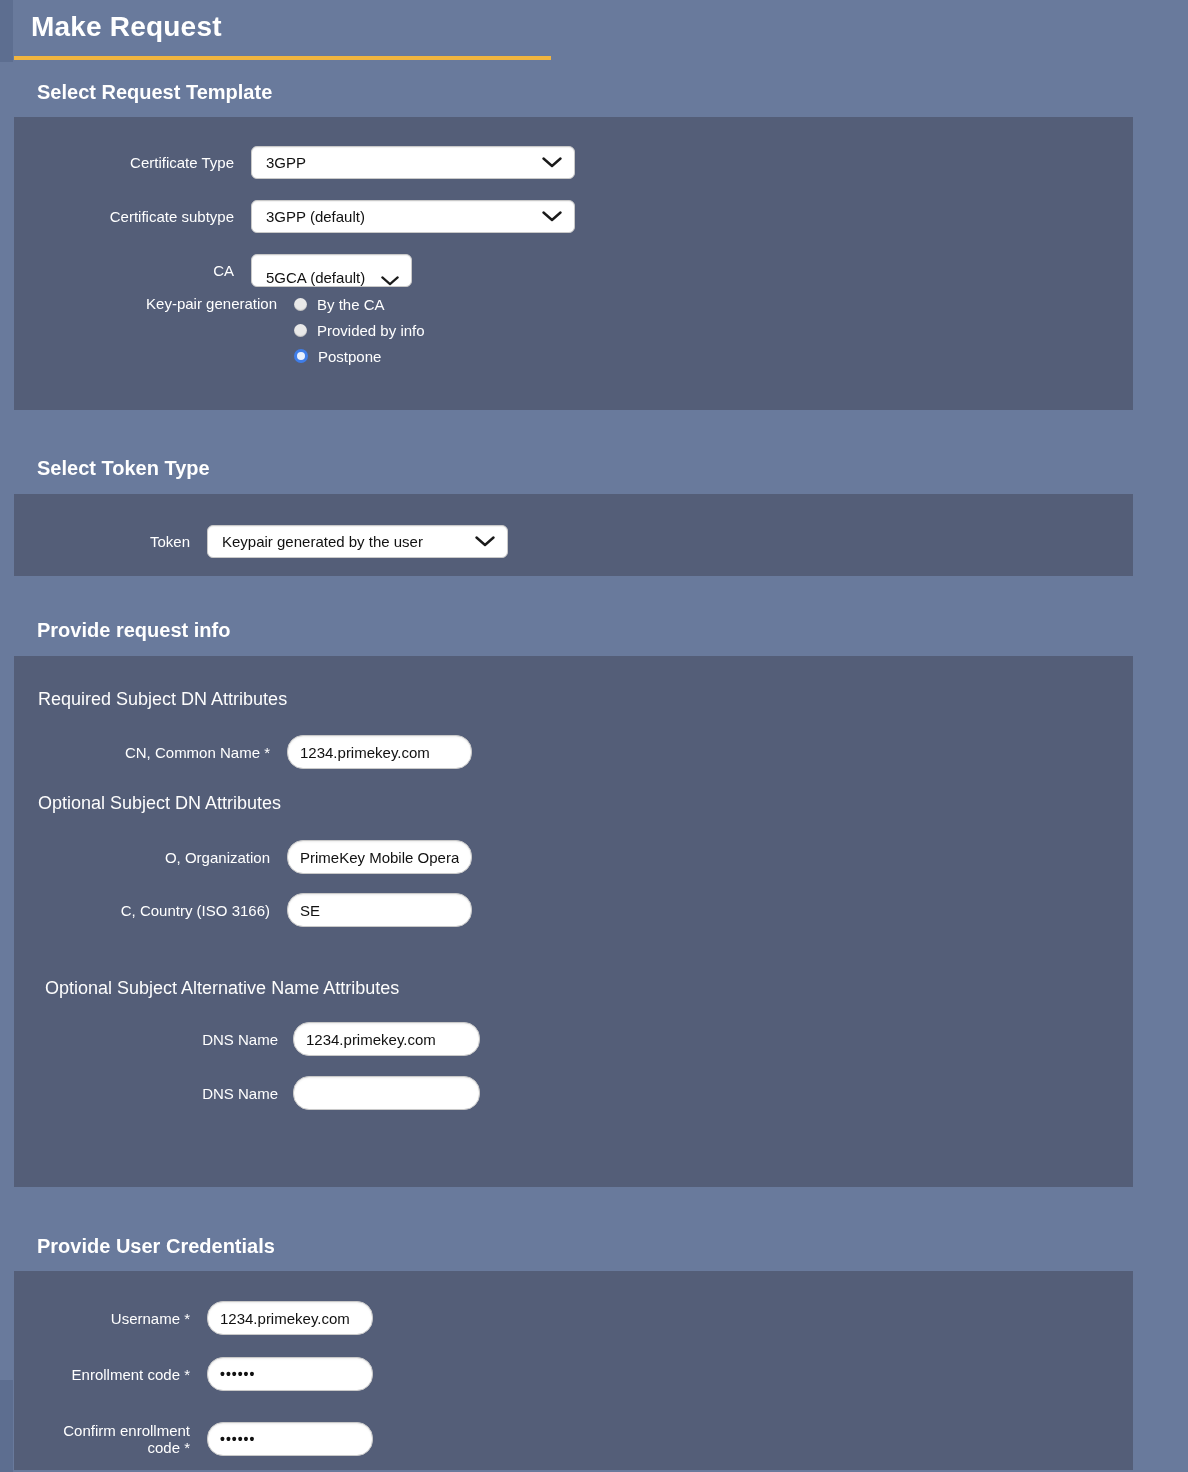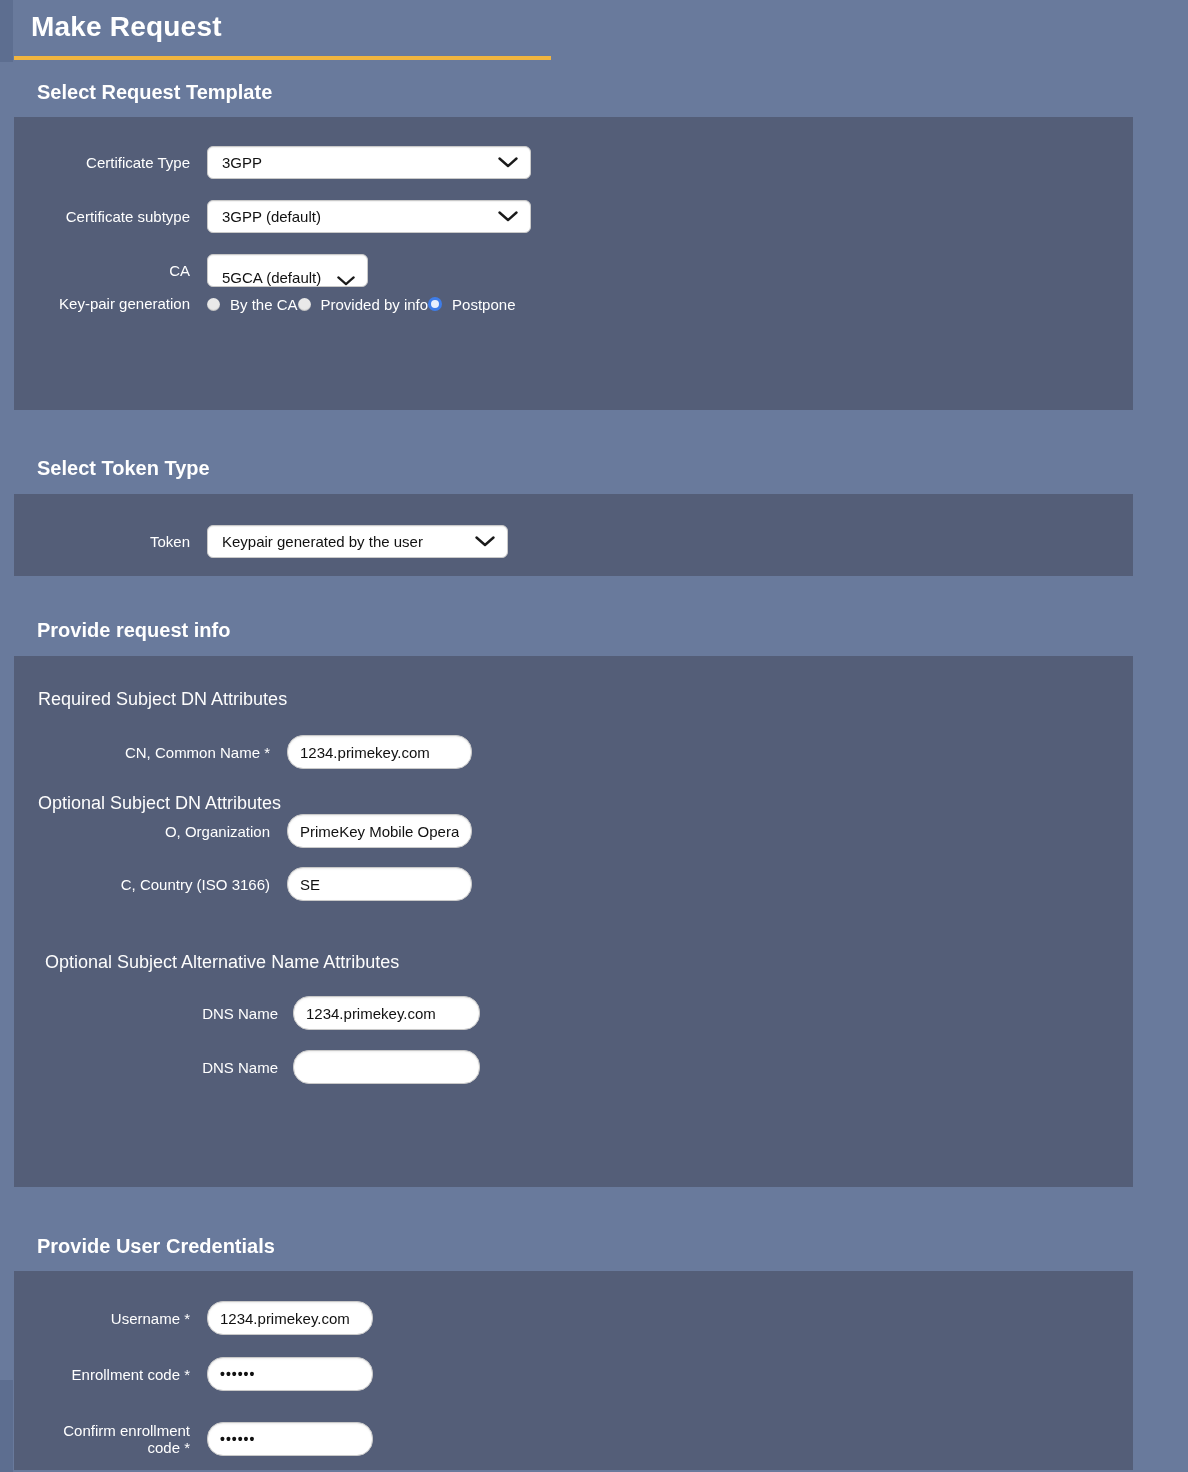--- a/index.html
+++ b/index.html
@@ -34,21 +34,21 @@
   }
   h2.section-heading.s2 { margin-top: 46px; }
   h2.section-heading.s3 { margin-top: 42px; }
   h2.section-heading.s4 { margin-top: 47px; }
 
   .panel {
     margin-left: 14px;
     width: 1119px;
     background: #545e78;
   }
-  .panel1 { margin-top: 13px; height: 293px; padding-top: 29px; }
+  .panel1 { margin-top: 13px; height: 293px; padding-top: 29px; padding-left: 44px; }
   .panel2 { margin-top: 14px; height: 82px;  padding-top: 31px; }
   .panel3 { margin-top: 14px; height: 531px; padding-top: 33px; }
   .panel4 { margin-top: 13px; height: 199px; padding-top: 30px; }
 
   .row { display: flex; align-items: center; }
   .lbl {
     width: 176px;
     text-align: right;
     margin-right: 17px;
     font-size: 15px;
@@ -89,23 +89,23 @@
     font-family: "Liberation Sans", "DejaVu Sans", sans-serif;
     font-size: 15px;
     color: #111111;
     box-shadow: inset 0 1px 2px rgba(0,0,0,0.08);
   }
   input.txt.pw { font-weight: bold; letter-spacing: 1px; font-size: 14px; }
   .w185 { width: 185px; }
   .w187 { width: 187px; }
   .w166 { width: 166px; }
 
-  .radio-group-row { display: flex; margin-top: 4px; }
+  .radio-group-row { display: flex; margin-top: 4px; margin-left: 43px; }
   .radio-group-row .lbl { line-height: 26px; align-self: flex-start; }
-  .radio-options { display: flex; flex-direction: row; }
+  .radio-options { display: flex; flex-direction: column; }
   .radio-row { display: flex; align-items: center; height: 26px; cursor: default; }
   .radio {
     width: 13px; height: 13px;
     border-radius: 50%;
     background: #e9e9e9;
     box-shadow: inset 0 -1px 1px rgba(0,0,0,0.18);
     margin-right: 10px;
     flex-shrink: 0;
   }
   .radio.checked {
@@ -120,21 +120,21 @@
     font-size: 18px;
     font-weight: normal;
     color: #fdfdfd;
     margin-left: 24px;
     line-height: 21px;
   }
   .subheading.san { margin-left: 31px; }
 
   .p3-cn   { margin-top: 25px; }
   .p3-sub2 { margin-top: 24px; }
-  .p3-o    { }
+  .p3-o    { margin-top: 26px; }
   .p3-c    { margin-top: 19px; }
   .p3-sub3 { margin-top: 51px; }
   .p3-dns1 { margin-top: 23px; }
   .p3-dns2 { margin-top: 20px; }
   .p4-enroll  { margin-top: 22px; }
   .p4-confirm { margin-top: 31px; }
 </style>
 </head>
 <body>
 

